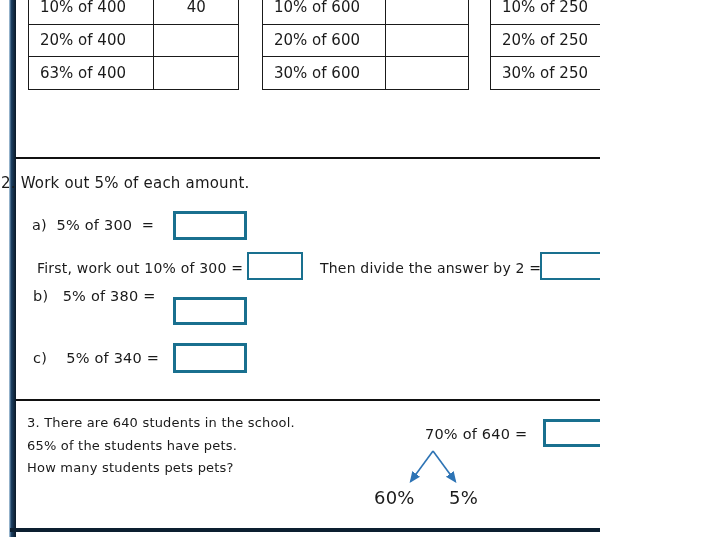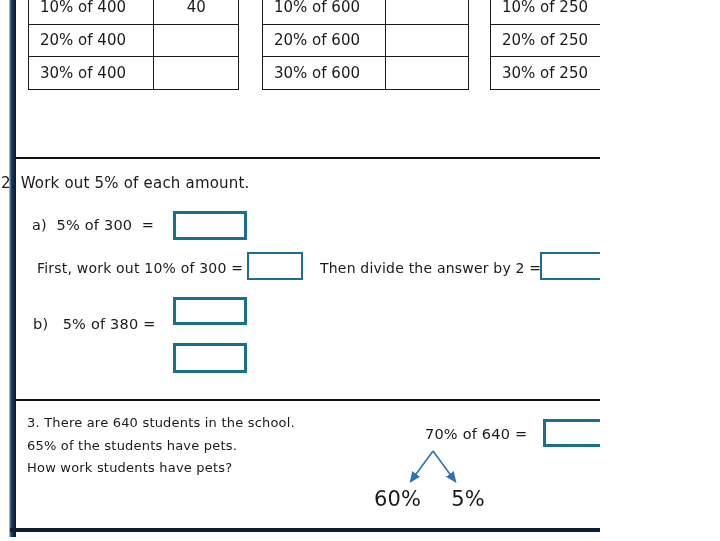--- a/index.html
+++ b/index.html
@@ -79,21 +79,21 @@
     border:3px solid var(--teal);
     background:#fff;
   }
   .answer-box.thin{border-width:2.5px;}
 
   .problem{
     position:absolute;left:27px;top:412px;
     font-size:13px;line-height:22.5px;letter-spacing:.2px;
   }
   .split-label{
-    position:absolute;font-size:21px;text-align:right;letter-spacing:.2px;
+    position:absolute;font-size:18px;text-align:left;letter-spacing:.2px;
   }
   .arrows{position:absolute;left:390px;top:446px;}
 </style>
 </head>
 <body>
 
 <div id="canvas">
 
   <div class="frame-left"></div>
   <div class="frame-right"></div>
@@ -102,21 +102,21 @@
   <div class="ptable" id="table1">
     <div class="prow r1">
       <div class="cell lbl">10% of 400</div>
       <div class="cell ans">40</div>
     </div>
     <div class="prow r2">
       <div class="cell lbl">20% of 400</div>
       <div class="cell ans"></div>
     </div>
     <div class="prow r3">
-      <div class="cell lbl">30% of 400</div>
+      <div class="cell lbl">63% of 400</div>
       <div class="cell ans"></div>
     </div>
   </div>
 
   <div class="ptable" id="table2">
     <div class="prow r1">
       <div class="cell lbl">10% of 600</div>
       <div class="cell ans"></div>
     </div>
     <div class="prow r2">
@@ -151,29 +151,30 @@
 
   <div class="qtext" style="left:32px;top:217px;">a)  5% of 300  =</div>
   <div class="answer-box" style="left:173px;top:211px;width:74px;height:29px;"></div>
 
   <div class="qtext" style="left:37px;top:260px;font-size:14px;text-align:right;">First, work out 10% of 300 =</div>
   <div class="answer-box thin" style="left:247px;top:252px;width:56px;height:28px;"></div>
 
   <div class="qtext" style="left:320px;top:260px;font-size:14px;">Then divide the answer by 2 =</div>
   <div class="answer-box thin" style="left:540px;top:252px;width:161px;height:28px;"></div>
 
-  <div class="qtext" style="left:33px;top:316px;">b)   5% of 380 =</div>
+  <div class="qtext" style="left:33px;top:288px;">b)   5% of 380 =</div>
   <div class="answer-box" style="left:173px;top:297px;width:74px;height:28px;"></div>
 
+  <div class="qtext" style="left:33px;top:350px;">c)    5% of 340 =</div>
   <div class="answer-box" style="left:173px;top:343px;width:74px;height:30px;"></div>
 
   <div class="problem">
     <div>3. There are 640 students in the school.</div>
     <div>65% of the students have pets.</div>
-    <div>How work students have pets?</div>
+    <div>How many students pets pets?</div>
   </div>
 
   <div class="qtext" style="left:425px;top:426px;">70% of 640 =</div>
   <div class="answer-box" style="left:543px;top:419px;width:78px;height:28px;"></div>
 
   <svg class="arrows" width="80" height="45" viewBox="0 0 80 45">
     <defs>
       <marker id="ah" markerWidth="8" markerHeight="8" refX="5.5" refY="3" orient="auto">
         <path d="M0,0 L7,3 L0,6 z" fill="#2e74b5"></path>
       </marker>

